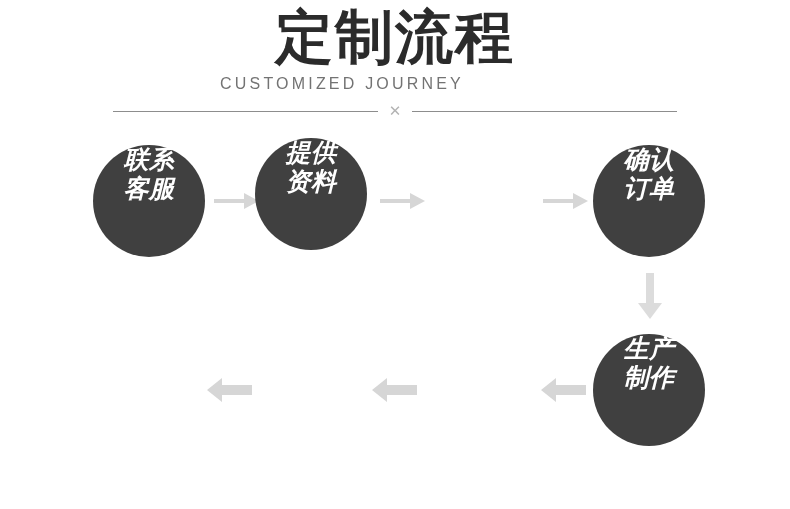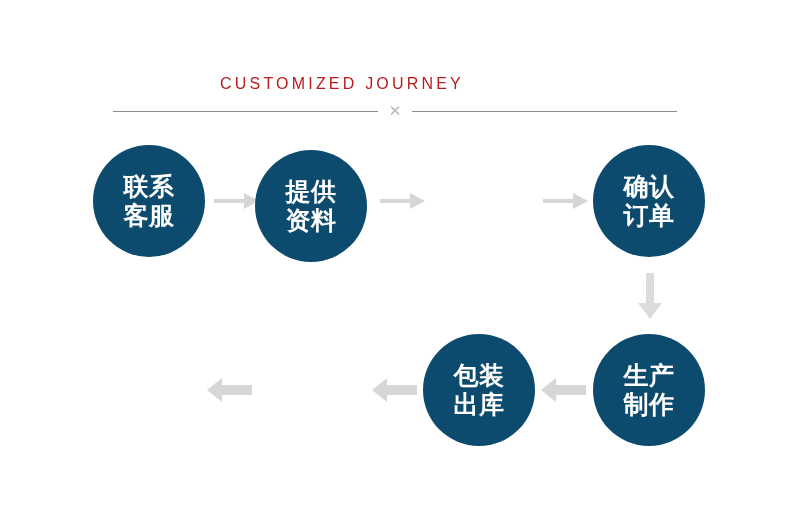--- a/index.html
+++ b/index.html
@@ -39,21 +39,21 @@
   }
   .page-subtitle {
     position: absolute;
     top: 74px;
     left: 0;
     width: 684px;
     text-align: center;
     font-size: 16px;
     line-height: 20px;
     font-weight: 400;
-    color: #b91c1c;
+    color: #737373;
     letter-spacing: 3.2px;
     white-space: nowrap;
   }
   .divider {
     position: absolute;
     top: 105px;
     left: 113px;
     width: 564px;
     height: 14px;
   }
@@ -83,39 +83,39 @@
     top: 130px;
     left: 0;
     width: 790px;
     height: 379px;
   }
   .node {
     position: absolute;
     width: 112px;
     height: 112px;
     border-radius: 50%;
-    background: #0c4a6e;
+    background: #404040;
     display: flex;
-    align-items: center;
     justify-content: center;
+    font-style: italic;
   }
   .node-label {
     color: #ffffff;
     font-size: 25px;
     line-height: 29px;
     font-weight: 700;
     text-align: center;
     letter-spacing: 0.5px;
     white-space: pre-line;
     font-family: "Liberation Sans", "DejaVu Sans", sans-serif;
   }
 
   
   .node.r1c1 { left: 93px;  top: 15px; }
-  .node.r1c2 { left: 255px; top: 20px; }
+  .node.r1c2 { left: 255px; top: 8px; }
   .node.r1c3 { left: 423px; top: 15px; }
   .node.r1c4 { left: 593px; top: 15px; }
 
   
   .node.r2c1 { left: 93px;  top: 204px; }
   .node.r2c2 { left: 255px; top: 204px; }
   .node.r2c3 { left: 423px; top: 204px; }
   .node.r2c4 { left: 593px; top: 204px; }
 
   
@@ -142,20 +142,21 @@
     top: 143px;
     width: 30px;
     height: 48px;
   }
   .arrow-v svg { display: block; width: 30px; height: 48px; }
 </style>
 </head>
 <body>
 
 <div class="header">
+  <div class="page-title">定制流程</div>
   <div class="page-subtitle">CUSTOMIZED JOURNEY</div>
   <div class="divider">
     <div class="divider-line left"></div>
     <div class="divider-line right"></div>
     <div class="divider-mark">✕</div>
   </div>
 </div>
 
 <div class="flow">
 
@@ -201,24 +202,20 @@
       <path d="M46 8 H16 V1 L1 13 L16 25 V18 H46 Z" fill="#d6d6d6"></path>
     </svg>
   </div>
 
   <div class="arrow-h b2">
     <svg viewBox="0 0 46 26" xmlns="http://www.w3.org/2000/svg">
       <path d="M46 8 H16 V1 L1 13 L16 25 V18 H46 Z" fill="#d6d6d6"></path>
     </svg>
   </div>
 
-  <div class="node r2c3">
-    <span class="node-label">包装
-出库</span>
-  </div>
   <div class="arrow-h b3">
     <svg viewBox="0 0 46 26" xmlns="http://www.w3.org/2000/svg">
       <path d="M46 8 H16 V1 L1 13 L16 25 V18 H46 Z" fill="#d6d6d6"></path>
     </svg>
   </div>
 
   <div class="node r2c4">
     <span class="node-label">生产
 制作</span>
   </div>

